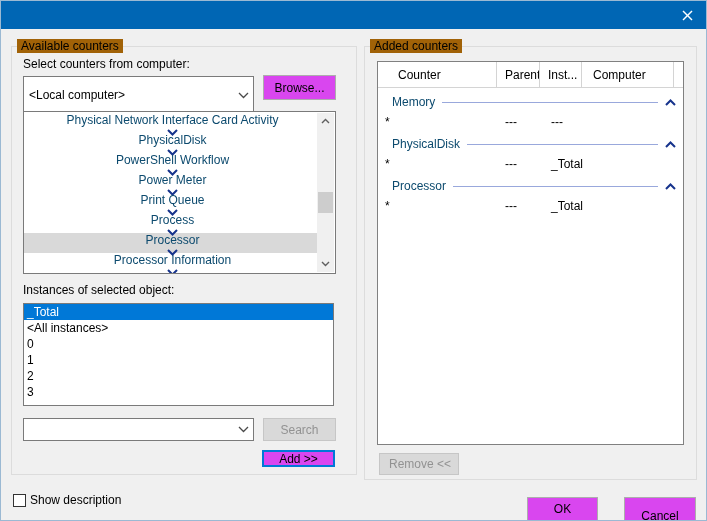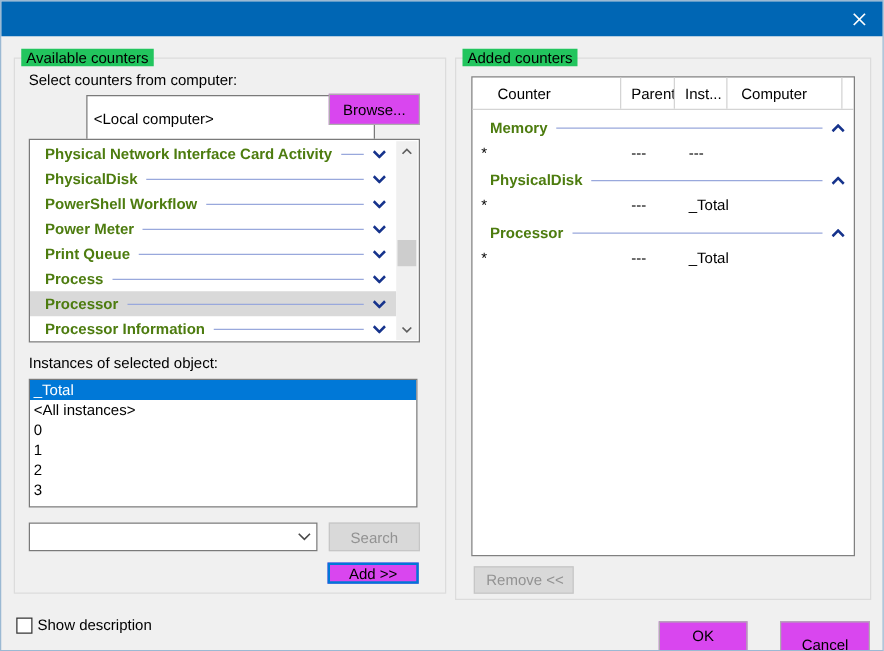--- a/index.html
+++ b/index.html
@@ -8,47 +8,47 @@
   .dialog { position:relative; width:707px; height:521px; background:#F0F0F0; overflow:hidden; border:1px solid #9BB9D3; }
 
   
   .titlebar { position:absolute; left:0; top:0; width:707px; height:28px; background:#0066B4; }
   .close-btn { position:absolute; right:4px; top:0; width:34px; height:28px; display:flex; align-items:center; justify-content:center; cursor:pointer; }
 
   
   .groupbox { position:absolute; border:1px solid #DCDCDC; background:transparent; }
   .gb-left  { left:10px; top:45px; width:346px; height:429px; }
   .gb-right { left:363px; top:45px; width:333px; height:434px; }
-  .group-label { position:absolute; background:#22c55e; padding:0 4px; line-height:14px; }
+  .group-label { position:absolute; background:#a16207; padding:0 4px; line-height:14px; }
   .gl-left  { left:16px; top:38px; }
   .gl-right { left:369px; top:38px; }
 
   .static-label { position:absolute; line-height:14px; }
 
   
   .combo { position:absolute; background:#fff; border:1px solid #7A7A7A; display:flex; align-items:center; padding-left:5px; }
   .combo .chev-box { margin-left:auto; width:20px; display:flex; justify-content:center; }
-  .combo1 { left:22px; top:75px; width:231px; height:38px;margin-left:46px; }
+  .combo1 { left:22px; top:75px; width:231px; height:38px; }
   .combo2 { left:22px; top:417px; width:231px; height:23px; }
 
   
   .btn { position:absolute; background:#d946ef; border:1px solid #ADADAD; display:flex; align-items:center; justify-content:center; cursor:pointer; font-size:12px; }
   .btn-browse { left:262px; top:74px; width:73px; height:25px; }
   .btn-search { left:262px; top:417px; width:73px; height:23px; }
   .btn-add { left:261px; top:449px; width:73px; height:17px; border:2px solid #0078D7; }
   .btn-remove { left:378px; top:452px; width:80px; height:22px; justify-content:flex-start; padding-left:9px; }
   .btn-ok { left:526px; top:496px; width:71px; height:24px; }
   .btn-cancel { left:623px; top:496px; width:72px; height:38px; }
   .btn.disabled { background:#D9D9D9; border:1px solid #C6C6C6; color:#929292; cursor:default; }
 
   
   .counters-list { position:absolute; left:22px; top:110px; width:313px; height:163px; background:#fff; border:1px solid #7A7A7A; padding:1px 18px 0 0; overflow:hidden; }
-  .counter-row { height:20px; display:flex; align-items:center; padding:0 8px 0 12px; cursor:pointer; }
+  .counter-row { height:20px; display:flex; align-items:center; padding:0 8px 0 12px; cursor:pointer;flex-direction:column; }
   .counter-row.sel { background:#D9D9D9; }
-  .cname { color:#4d7c0f; white-space:nowrap;font-weight:bold; }
+  .cname { color:#0c4a6e; white-space:nowrap; }
   .cline { flex:1; border-top:1px solid #99A8DC; margin:1px 7px 0 7px; }
   .grp-chev { flex:none; display:flex; }
 
   
   .vscroll { position:absolute; right:1px; top:1px; width:17px; height:159px; background:#F0F0F0; }
   .vs-btn { position:absolute; left:0; width:17px; height:16px; display:flex; align-items:center; justify-content:center; cursor:pointer; }
   .vs-up { top:0; } .vs-down { bottom:0; }
   .vs-thumb { position:absolute; left:1px; top:79px; width:15px; height:21px; background:#CDCDCD; cursor:pointer; }
 
   

